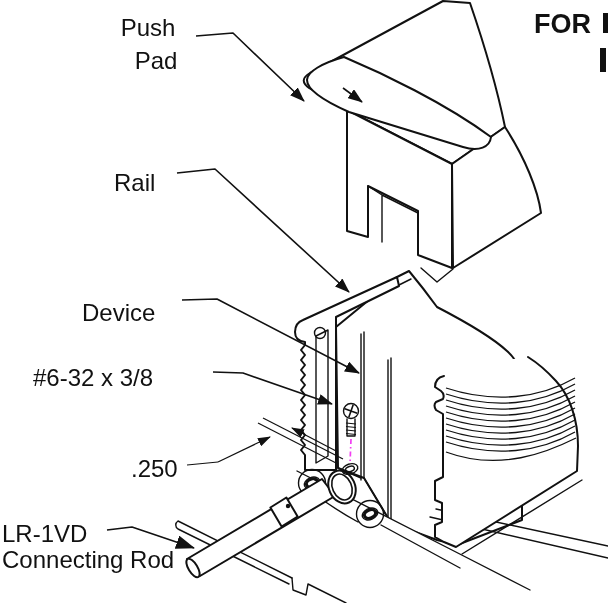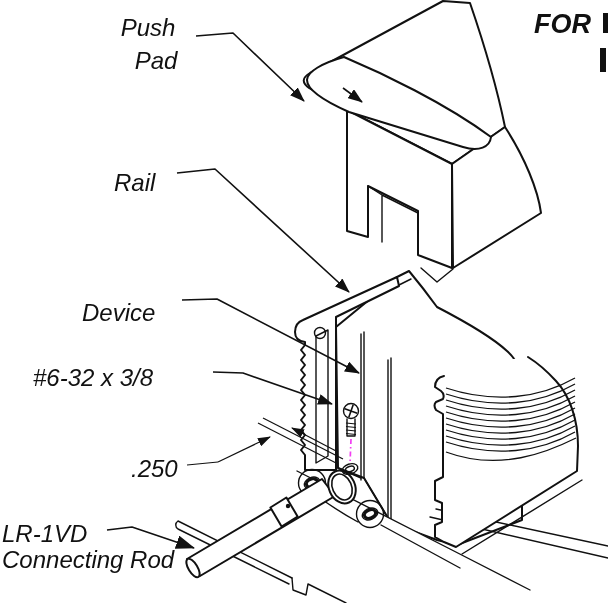--- a/index.html
+++ b/index.html
@@ -1,19 +1,18 @@
 <!DOCTYPE html>
 <html><head>
 <meta charset="utf-8">
 <style>
   html,body{margin:0;padding:0;background:#ffffff;}
   .stage{
     position:relative;width:608px;height:603px;background:#ffffff;overflow:hidden;
     font-family:"Liberation Sans", sans-serif;
-    font-style:italic;
   }
   svg{display:block;}
   .lbl{font-family:"Liberation Sans", sans-serif;font-size:24px;fill:#111;}
   .lbl-bold{font-family:"Liberation Sans", sans-serif;font-size:27px;font-weight:bold;fill:#111;}
   .part{fill:#fff;stroke:#111;stroke-width:2;stroke-linejoin:round;stroke-linecap:round;}
   .part-thin{fill:none;stroke:#111;stroke-width:1.4;stroke-linejoin:round;stroke-linecap:round;}
   .edge{fill:none;stroke:#111;stroke-width:2;stroke-linejoin:round;stroke-linecap:round;}
   .leader{fill:none;stroke:#111;stroke-width:1.6;stroke-linejoin:round;}
   .dim{fill:none;stroke:#111;stroke-width:1.2;}
   .fillonly{fill:#fff;stroke:none;}

